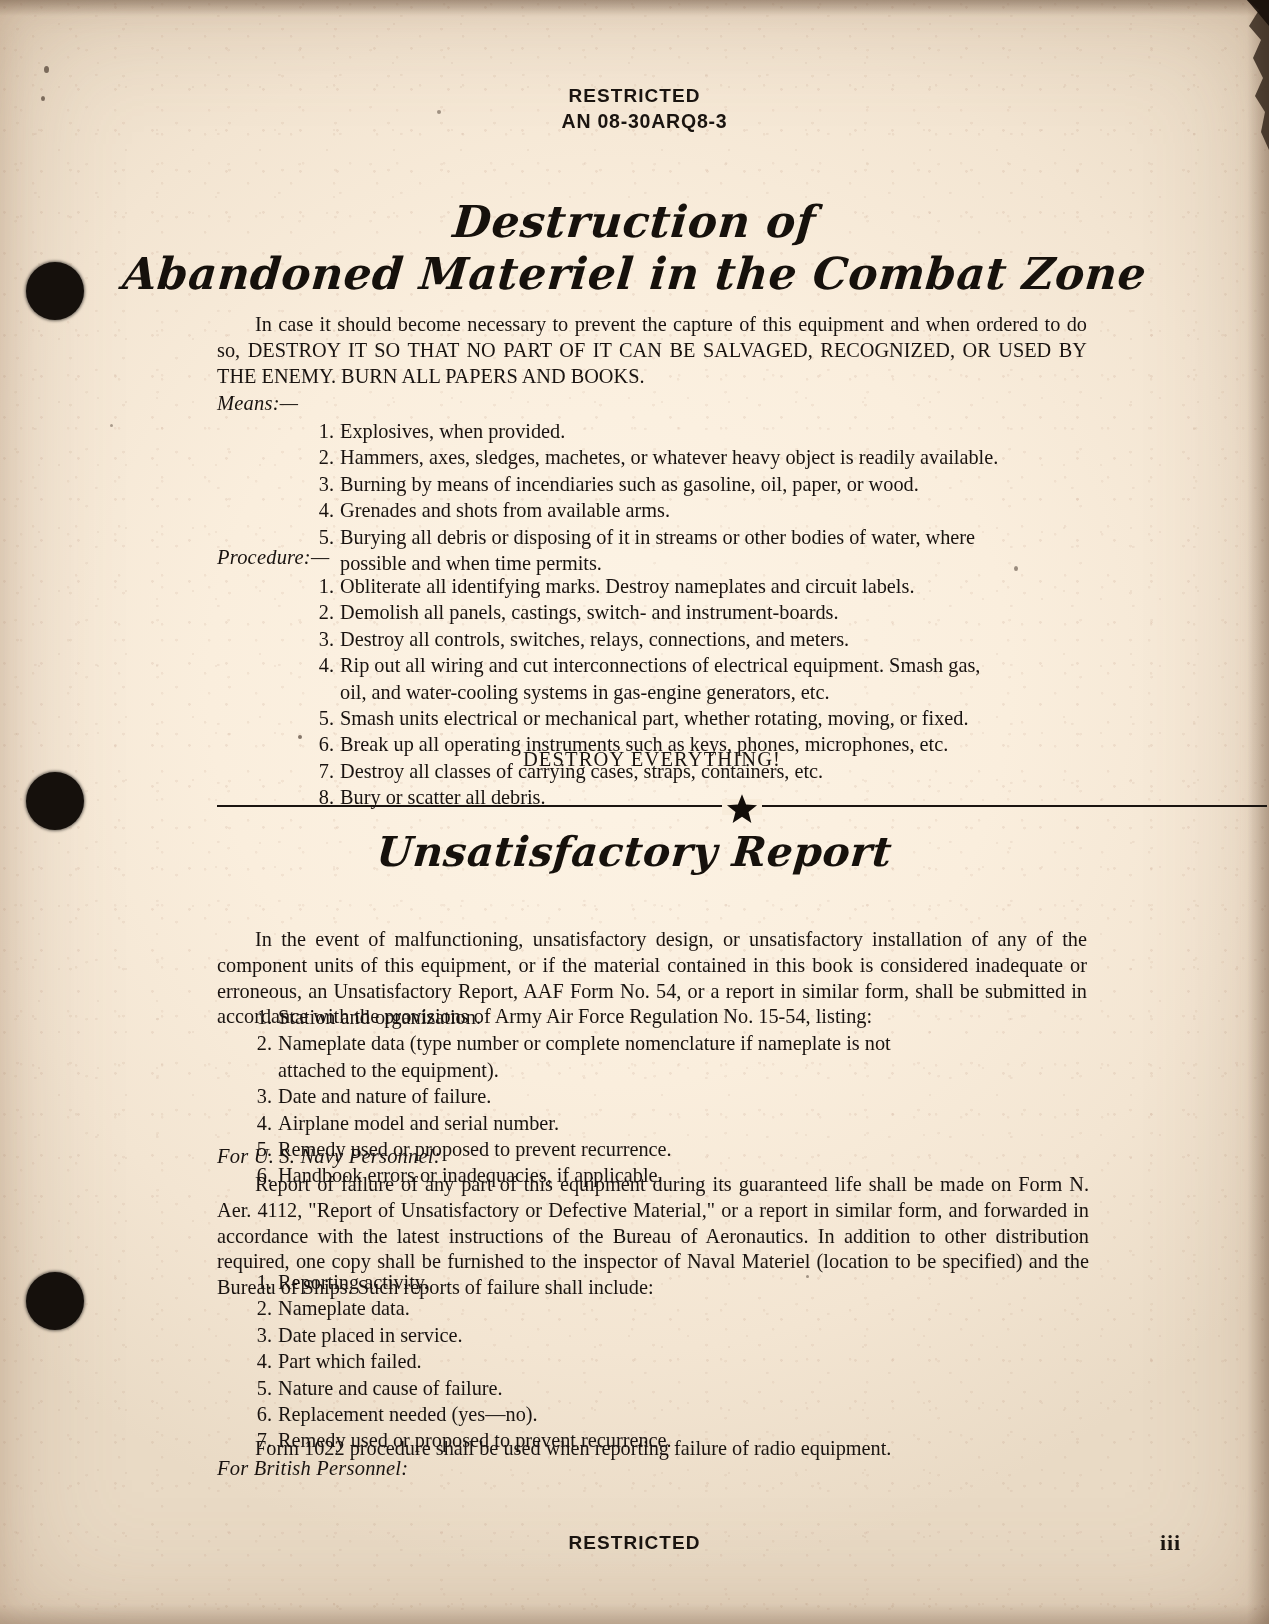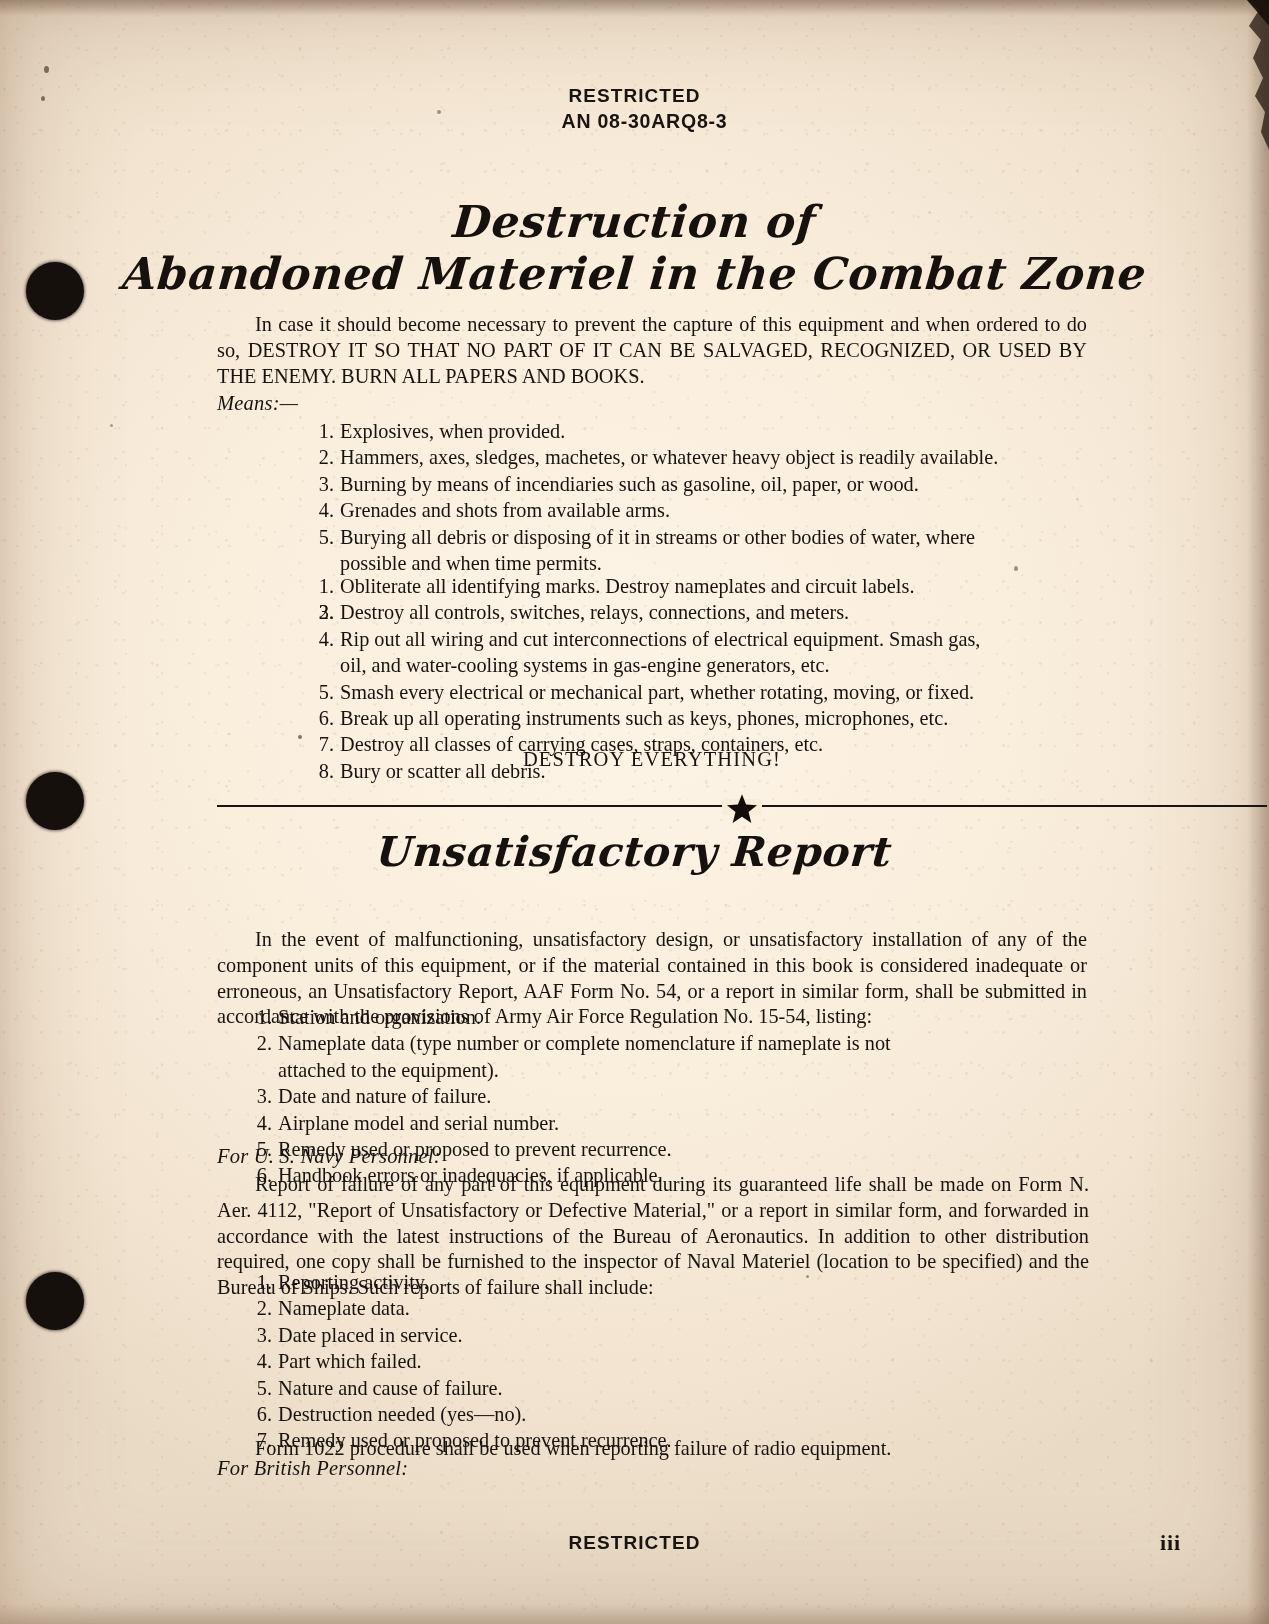--- a/index.html
+++ b/index.html
@@ -180,27 +180,30 @@
   <div class="col" style="top:418px;left:310px;width:700px;">
     <ol class="num" id="means-list">
         <li><span class="n">1.</span><span>Explosives, when provided.</span></li>
         <li><span class="n">2.</span><span>Hammers, axes, sledges, machetes, or whatever heavy object is readily available.</span></li>
         <li><span class="n">3.</span><span>Burning by means of incendiaries such as gasoline, oil, paper, or wood.</span></li>
         <li><span class="n">4.</span><span>Grenades and shots from available arms.</span></li>
         <li><span class="n">5.</span><span>Burying all debris or disposing of it in streams or other bodies of water, where possible and when time permits.</span></li>
       </ol>
   </div>
 
+  <div class="col" style="top:546px;">
+    <div class="seclabel">Procedure:—</div>
+  </div>
   <div class="col" style="top:573px;left:310px;width:700px;">
     <ol class="num" id="procedure-list">
         <li><span class="n">1.</span><span>Obliterate all identifying marks. Destroy nameplates and circuit labels.</span></li>
-        <li><span class="n">2.</span></li>
+        <li><span class="n">2.</span><span>Demolish all panels, castings, switch- and instrument-boards.</span></li>
         <li><span class="n">3.</span><span>Destroy all controls, switches, relays, connections, and meters.</span></li>
         <li><span class="n">4.</span><span>Rip out all wiring and cut interconnections of electrical equipment. Smash gas, oil, and water-cooling systems in gas-engine generators, etc.</span></li>
-        <li><span class="n">5.</span><span>Smash every electrical or mechanical part, whether rotating, moving, or fixed.</span></li>
+        <li><span class="n">5.</span><span>Smash units electrical or mechanical part, whether rotating, moving, or fixed.</span></li>
         <li><span class="n">6.</span><span>Break up all operating instruments such as keys, phones, microphones, etc.</span></li>
         <li><span class="n">7.</span><span>Destroy all classes of carrying cases, straps, containers, etc.</span></li>
         <li><span class="n">8.</span><span>Bury or scatter all debris.</span></li>
       </ol>
   </div>
 
   <div class="col center destroy-all" style="top:748px;left:217px;width:870px;">DESTROY EVERYTHING!</div>
 
   <div id="divider">
     <div class="rule"></div>
@@ -234,21 +237,21 @@
   <div class="col body" style="top:1172px;width:872px;">
     <div class="indent">Report of failure of any part of this equipment during its guaranteed life shall be made on Form N. Aer. 4112, "Report of Unsatisfactory or Defective Material," or a report in similar form, and forwarded in accordance with the latest instructions of the Bureau of Aeronautics. In addition to other distribution required, one copy shall be furnished to the inspector of Naval Materiel (location to be specified) and the Bureau of Ships. Such reports of failure shall include:</div>
   </div>
   <div class="col" style="top:1269px;left:248px;width:700px;">
     <ol class="num" id="navy-list">
         <li><span class="n">1.</span><span>Reporting activity.</span></li>
         <li><span class="n">2.</span><span>Nameplate data.</span></li>
         <li><span class="n">3.</span><span>Date placed in service.</span></li>
         <li><span class="n">4.</span><span>Part which failed.</span></li>
         <li><span class="n">5.</span><span>Nature and cause of failure.</span></li>
-        <li><span class="n">6.</span><span>Destruction needed (yes—no).</span></li>
+        <li><span class="n">6.</span><span>Replacement needed (yes—no).</span></li>
         <li><span class="n">7.</span><span>Remedy used or proposed to prevent recurrence.</span></li>
       </ol>
   </div>
 
   <div class="col" style="top:1457px;">
     <div class="seclabel">For British Personnel:</div>
   </div>
   <div class="col body" style="top:1436px;">
     <div class="indent">Form 1022 procedure shall be used when reporting failure of radio equipment.</div>
   </div>

